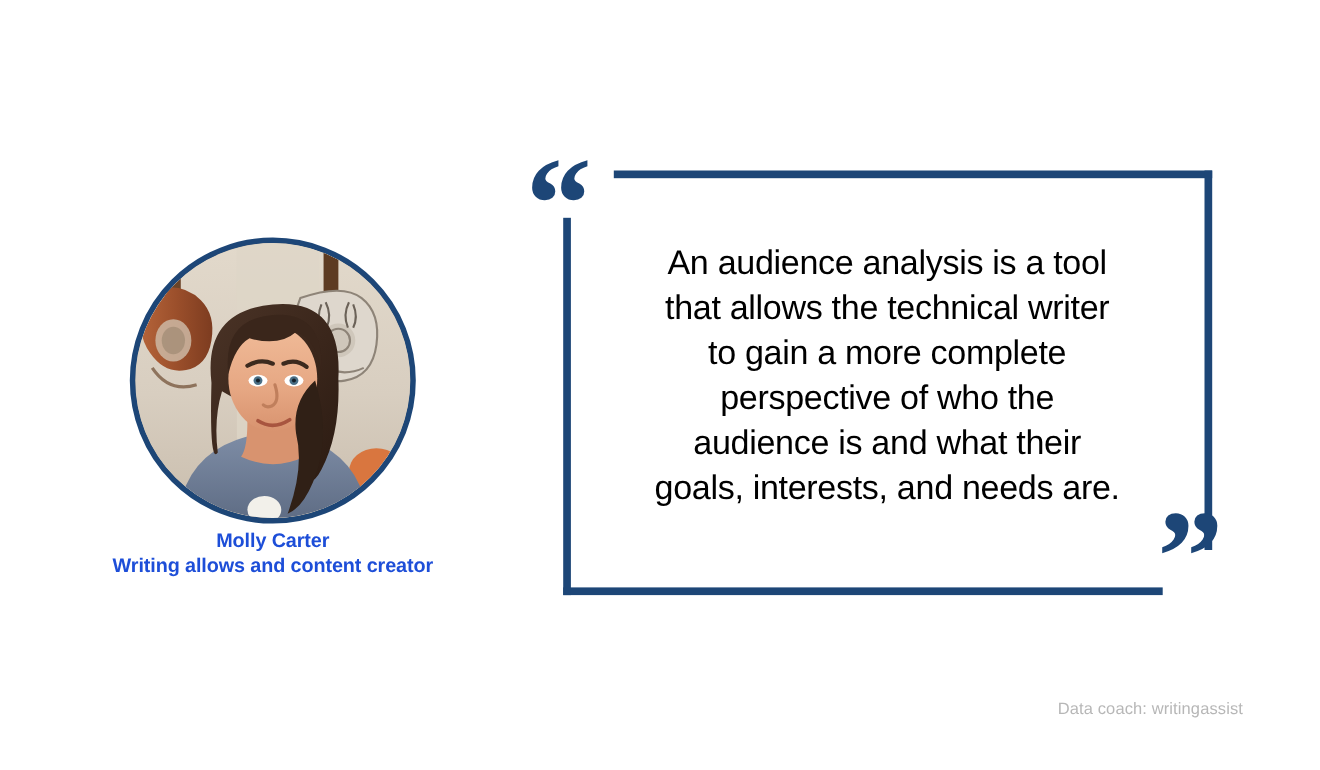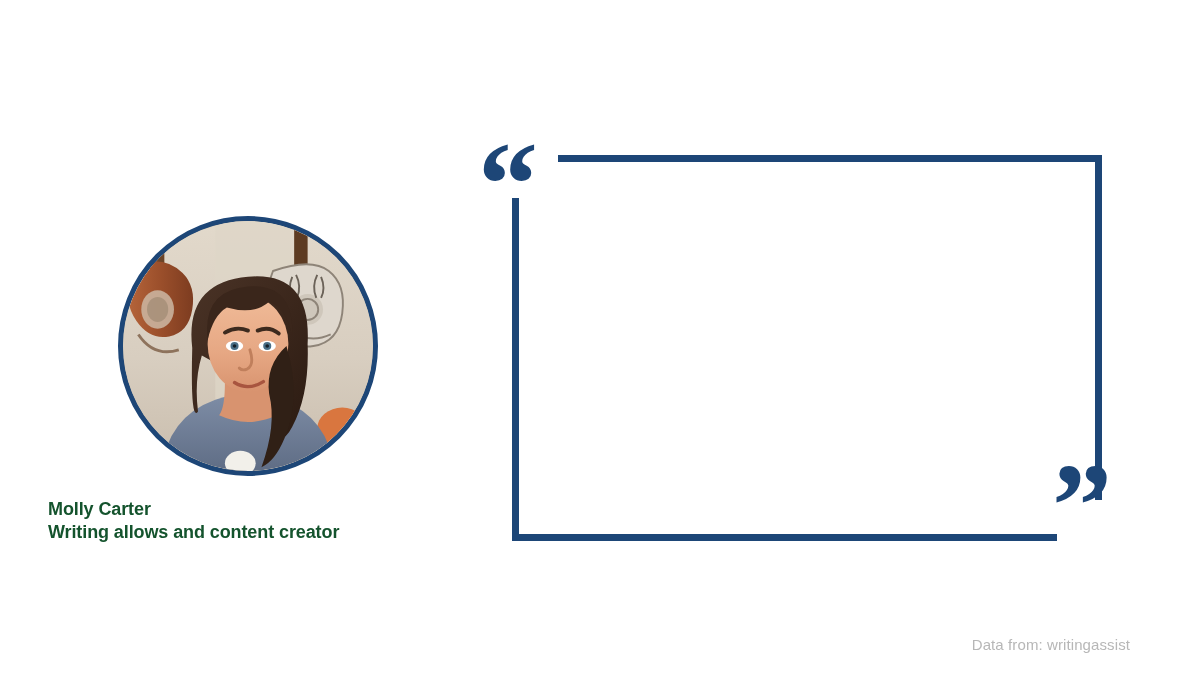--- a/index.html
+++ b/index.html
@@ -54,23 +54,23 @@
     border-radius: 50%;
     overflow: hidden;
   }
   .avatar-photo svg {
     display: block;
     width: 100%;
     height: 100%;
   }
 
   .attribution {
-    margin-top: 22px;
-    text-align: left;
-    color: #14532d;
+    margin-top: 4px;
+    text-align: center;
+    color: #1d4ed8;
     font-size: 18px;
     font-weight: bold;
     line-height: 23px;
     letter-spacing: -0.1px;
   }
   .attribution .line { display: block; white-space: nowrap; }
 
   
   .quote-block {
     position: absolute;
@@ -229,17 +229,25 @@
   <div class="quote-block">
 
     <div class="bar bar-top"></div>
     <div class="bar bar-right"></div>
     <div class="bar bar-bottom"></div>
     <div class="bar bar-left"></div>
 
     <div class="mark mark-open">“</div>
     <div class="mark mark-close">”</div>
 
+    <div class="quote-text">
+      <div>An audience analysis is a tool</div>
+      <div>that allows the technical writer</div>
+      <div>to gain a more complete</div>
+      <div>perspective of who the</div>
+      <div>audience is and what their</div>
+      <div>goals, interests, and needs are.</div>
+    </div>
   </div>
 
-  <div class="source-note">Data from: writingassist</div>
+  <div class="source-note">Data coach: writingassist</div>
 
 </div>
 
 </body></html>

